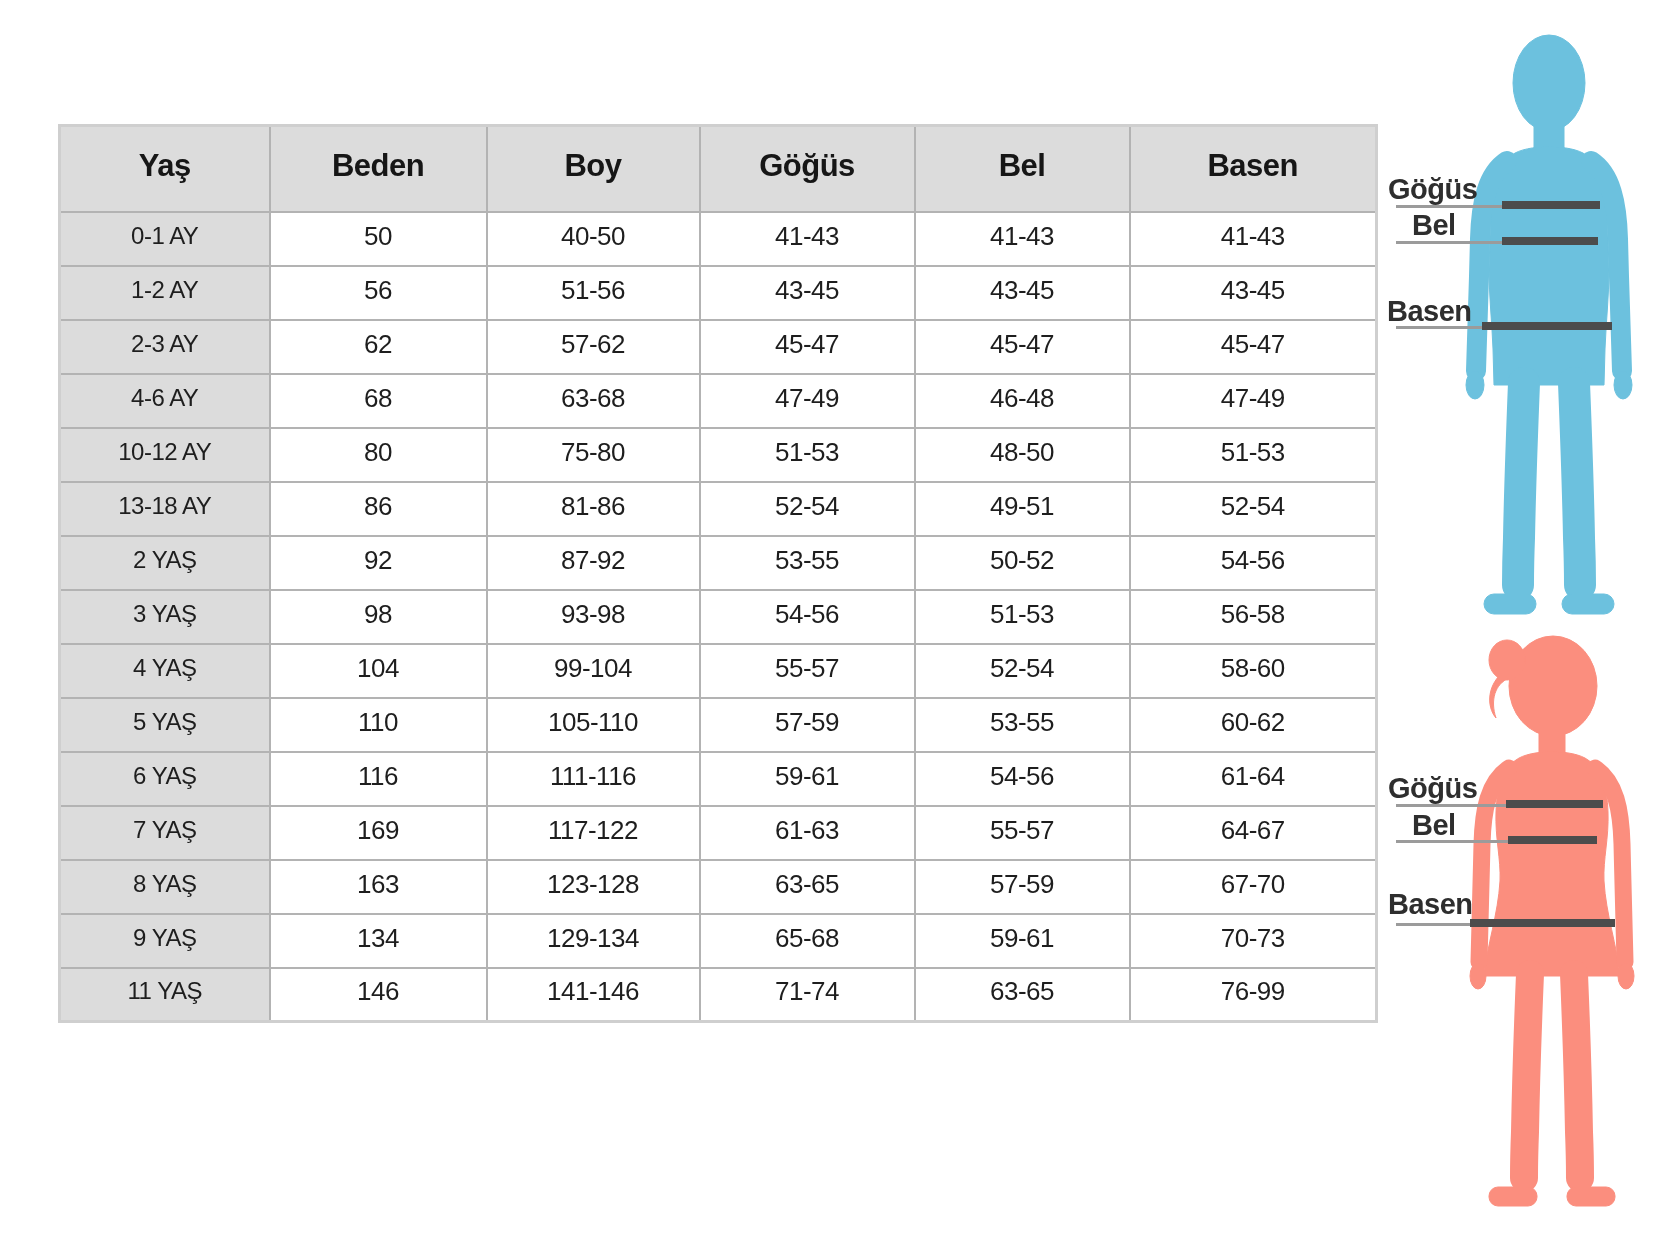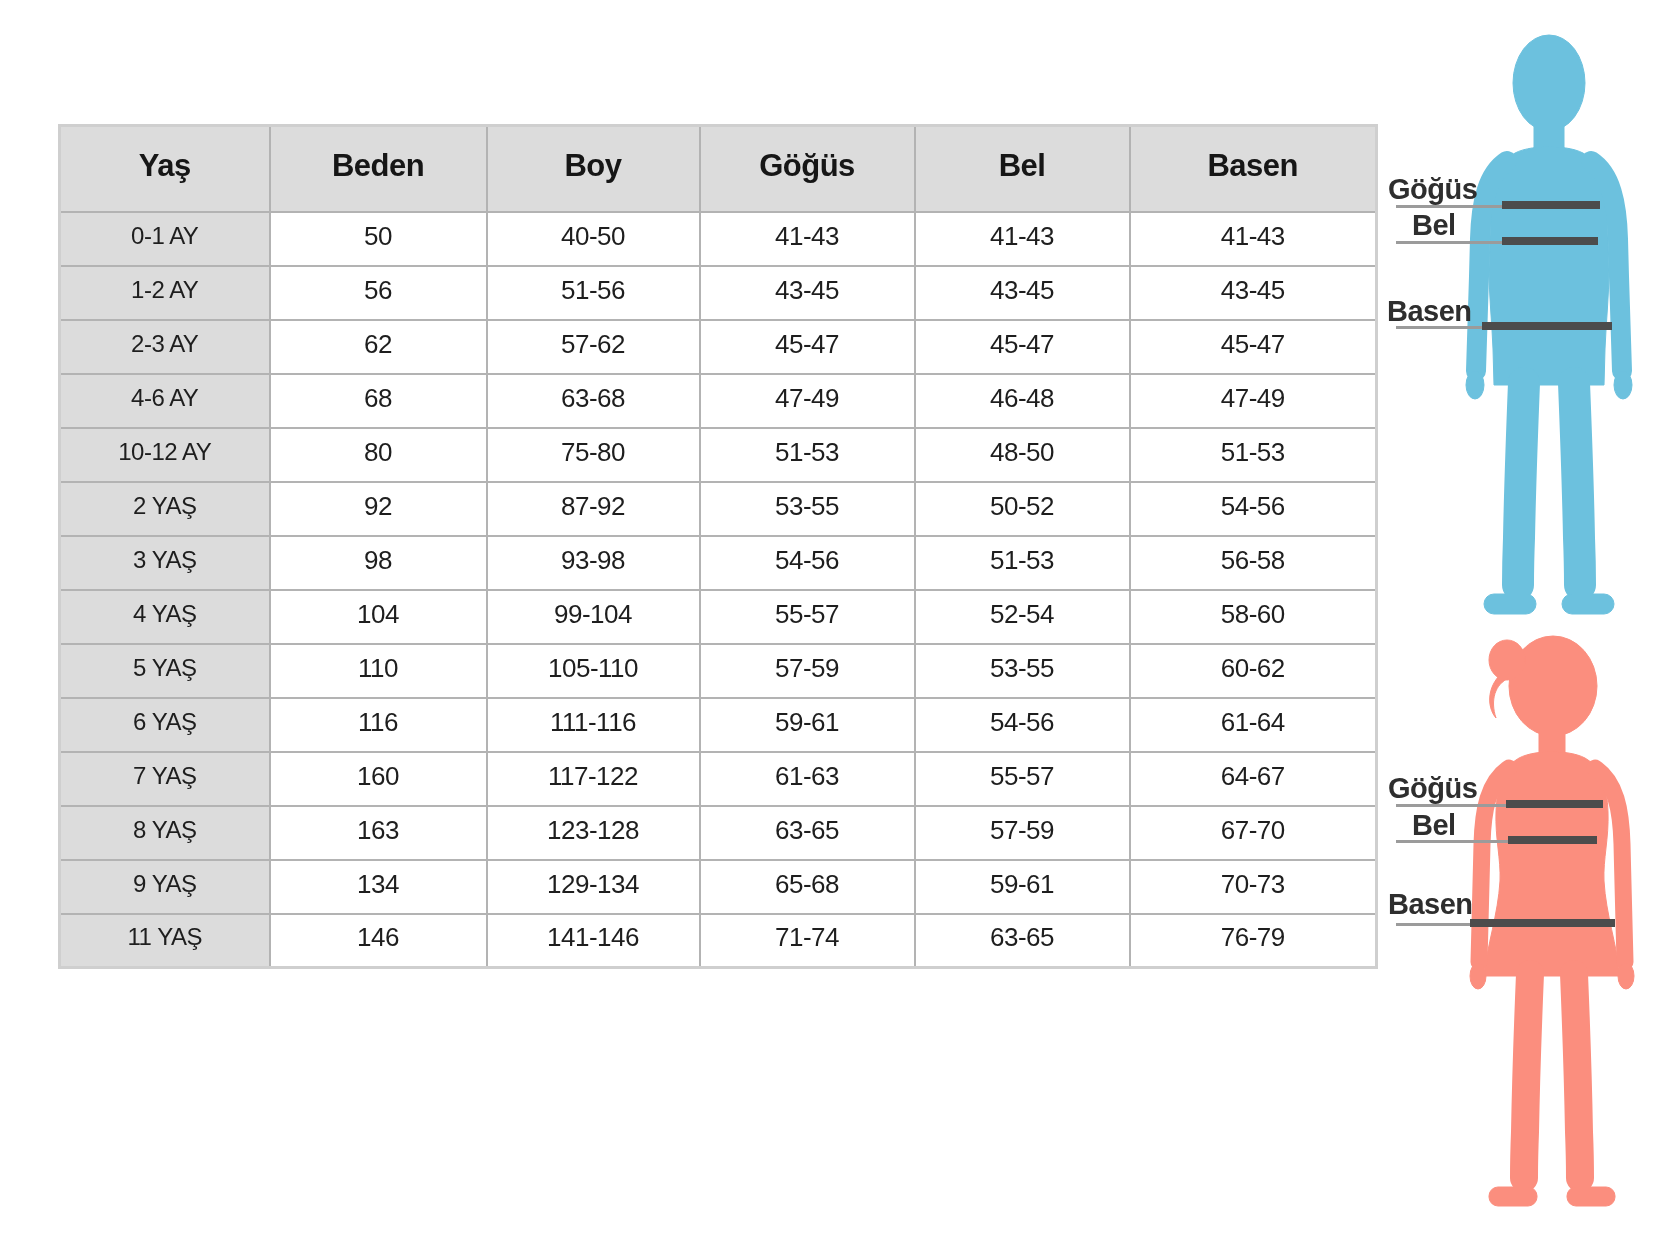--- a/index.html
+++ b/index.html
@@ -117,20 +117,28 @@
       </tr>
       <tr>
         <td>10-12 AY</td>
         <td>80</td>
         <td>75-80</td>
         <td>51-53</td>
         <td>48-50</td>
         <td>51-53</td>
       </tr>
       <tr>
+        <td>13-18 AY</td>
+        <td>86</td>
+        <td>81-86</td>
+        <td>52-54</td>
+        <td>49-51</td>
+        <td>52-54</td>
+      </tr>
+      <tr>
         <td>2 YAŞ</td>
         <td>92</td>
         <td>87-92</td>
         <td>53-55</td>
         <td>50-52</td>
         <td>54-56</td>
       </tr>
       <tr>
         <td>3 YAŞ</td>
         <td>98</td>
@@ -158,21 +166,21 @@
       <tr>
         <td>6 YAŞ</td>
         <td>116</td>
         <td>111-116</td>
         <td>59-61</td>
         <td>54-56</td>
         <td>61-64</td>
       </tr>
       <tr>
         <td>7 YAŞ</td>
-        <td>160</td>
+        <td>169</td>
         <td>117-122</td>
         <td>61-63</td>
         <td>55-57</td>
         <td>64-67</td>
       </tr>
       <tr>
         <td>8 YAŞ</td>
         <td>163</td>
         <td>123-128</td>
         <td>63-65</td>
@@ -186,21 +194,21 @@
         <td>65-68</td>
         <td>59-61</td>
         <td>70-73</td>
       </tr>
       <tr>
         <td>11 YAŞ</td>
         <td>146</td>
         <td>141-146</td>
         <td>71-74</td>
         <td>63-65</td>
-        <td>76-79</td>
+        <td>76-99</td>
       </tr>
     </tbody>
 </table>
 
 <div class="fig" style="left:1460px;top:33px;">
   <svg width="178" height="588" viewBox="0 0 178 588">
     <g fill="#6cc1de" stroke="#6cc1de">
       <ellipse cx="89" cy="50" rx="36" ry="48"></ellipse>
       <rect x="74" y="82" width="30" height="42"></rect>
       <path d="M52 122 C66 111 112 111 126 122 C141 131 146 149 147 173 L149 236 C149 263 146 289 145 316 L144 352 L34 352 L33 316 C32 289 29 263 29 236 L31 173 C32 149 37 131 52 122 Z"></path>

